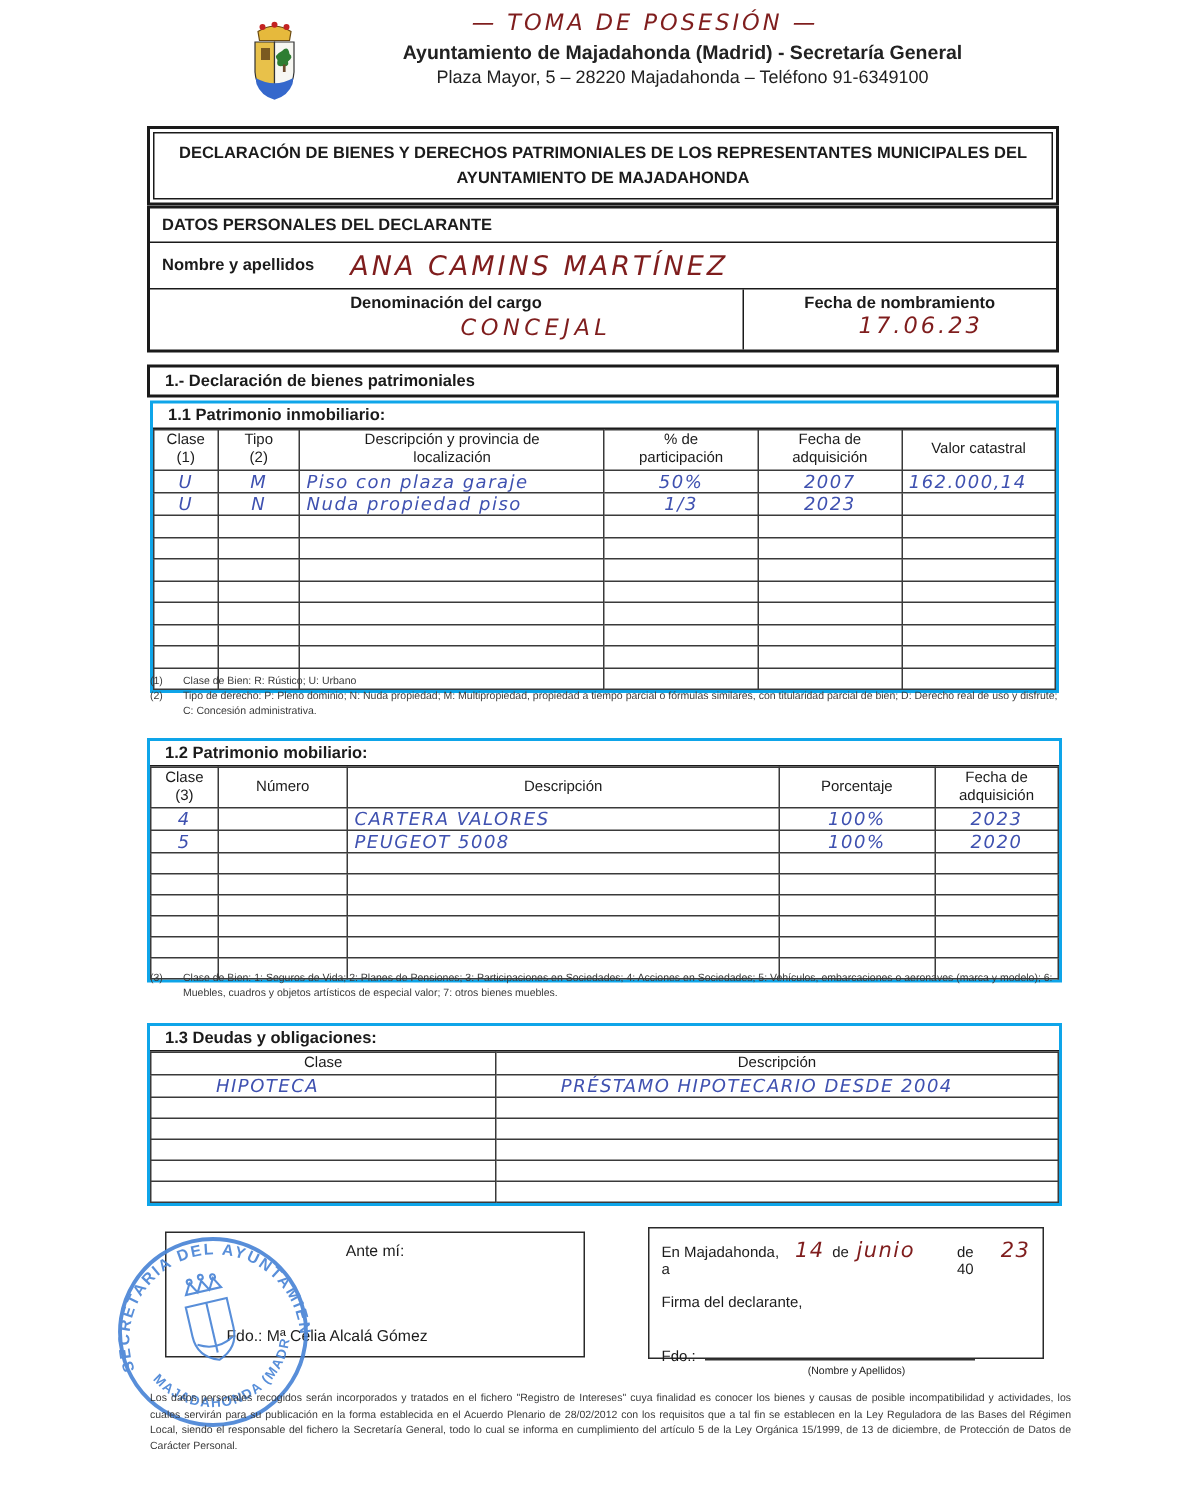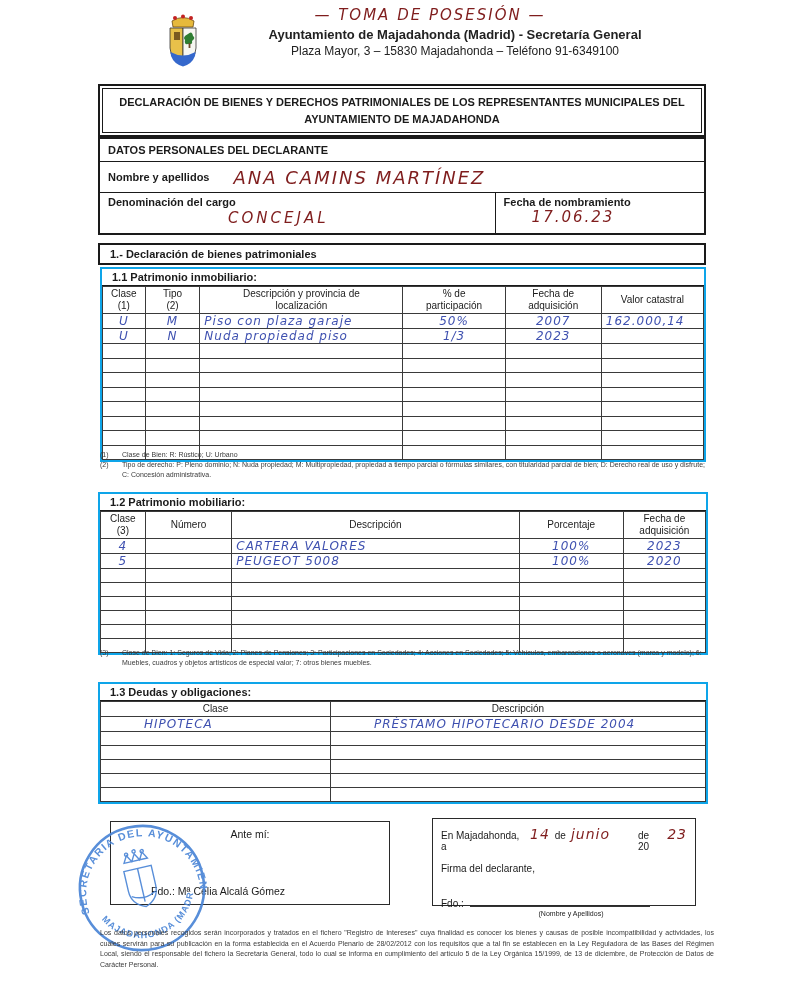--- a/index.html
+++ b/index.html
@@ -16,21 +16,21 @@
         font-size:12px;color:#222;}
   
   .titlebox{position:absolute;left:98px;top:84px;width:608px;border:2px solid #1a1a1a;padding:2px;
             box-sizing:border-box;background:#fff;}
   .titlebox-inner{border:1px solid #1a1a1a;padding:5px 14px;text-align:center;font-weight:bold;
             font-size:11px;line-height:1.5;}
   
   .personal{position:absolute;left:98px;top:137px;width:608px;border:2px solid #1a1a1a;
             box-sizing:border-box;background:#fff;}
   .p-row{border-bottom:1.5px solid #1a1a1a;box-sizing:border-box;}
-  .p-row:last-child{border-bottom:none;}
+  .p-row:last-child{border-bottom:none;text-align:center;}
   .p-head{font-weight:bold;font-size:11px;padding:5px 8px;height:23px;box-sizing:border-box;}
   .p-name{height:31px;padding:4px 8px;box-sizing:border-box;display:flex;align-items:center;gap:24px;}
   .lbl{font-weight:bold;font-size:11px;}
   .hw-name{font-size:18px;letter-spacing:2px;}
   .p-bottom{display:flex;height:40px;}
   .p-cargo{width:65.5%;border-right:1.5px solid #1a1a1a;padding:3px 8px;box-sizing:border-box;}
   .p-fecha{flex:1;padding:3px 8px;box-sizing:border-box;}
   .hw-cargo{font-size:15px;letter-spacing:3px;margin:1px 0 0 120px;}
   .hw-fecha{font-size:15px;letter-spacing:2px;margin:0 0 0 28px;}
   
@@ -89,21 +89,21 @@
     <path d="M4,16 H17 V53 Q5,49 4,36 Z" fill="#e8c14a" stroke="#333" stroke-width="0.8"></path>
     <path d="M17,16 H30 V36 Q29,49 17,53 Z" fill="#f7f7f2" stroke="#333" stroke-width="0.8"></path>
     <rect x="8" y="20" width="6" height="8" fill="#7a5a20"></rect>
     <path d="M22,22 q4,-4 5,2 q3,2 -1,5 q1,4 -4,3 q-4,1 -3,-4 q-3,-3 3,-6 Z" fill="#2e7d32"></path>
     <rect x="22.6" y="31" width="1.8" height="5" fill="#6b4a2b"></rect>
     <path d="M4.5,40 Q17,47 29.5,40 L29,44 Q26,52 17,54.5 Q8,52 5,44 Z" fill="#3568cc"></path>
   </svg>
 
   <div class="annotation hw">— TOMA DE POSESIÓN —</div>
   <div class="org1">Ayuntamiento de Majadahonda (Madrid) - Secretaría General</div>
-  <div class="org2">Plaza Mayor, 3 – 15830 Majadahonda – Teléfono 91-6349100</div>
+  <div class="org2">Plaza Mayor, 5 – 28220 Majadahonda – Teléfono 91-6349100</div>
 
   <div class="titlebox">
     <div class="titlebox-inner">DECLARACIÓN DE BIENES Y DERECHOS PATRIMONIALES DE LOS REPRESENTANTES MUNICIPALES DEL AYUNTAMIENTO DE MAJADAHONDA</div>
   </div>
 
   <div class="personal">
     <div class="p-row p-head">DATOS PERSONALES DEL DECLARANTE</div>
     <div class="p-row p-name">
       <span class="lbl">Nombre y apellidos</span>
       <span class="hw hw-name">ANA CAMINS MARTÍNEZ</span>
@@ -404,21 +404,21 @@
       </g>
     </g>
   </svg>
 
   <div class="sigR">
     <div class="line1">
       <span>En Majadahonda, a</span>
       <span class="hw hwd">14</span>
       <span>de</span>
       <span class="hw hwd" style="min-width:62px">junio</span>
-      <span style="margin-left:auto">de 20</span>
+      <span style="margin-left:auto">de 40</span>
       <span class="hw hwd">23</span>
     </div>
     <div class="firma">Firma del declarante,</div>
     <div class="fdoline">
       <span>Fdo.:</span>
       <span class="rule"></span>
     </div>
     <div class="caption">(Nombre y Apellidos)</div>
   </div>
 

